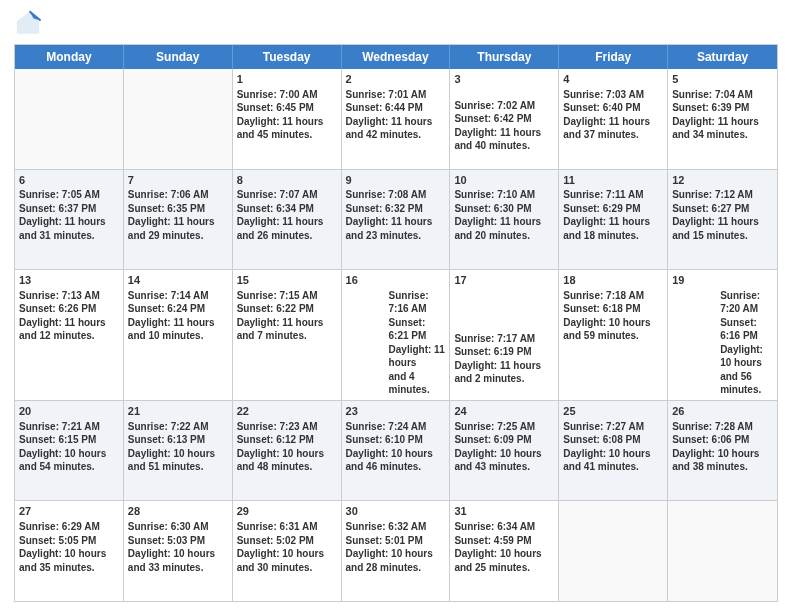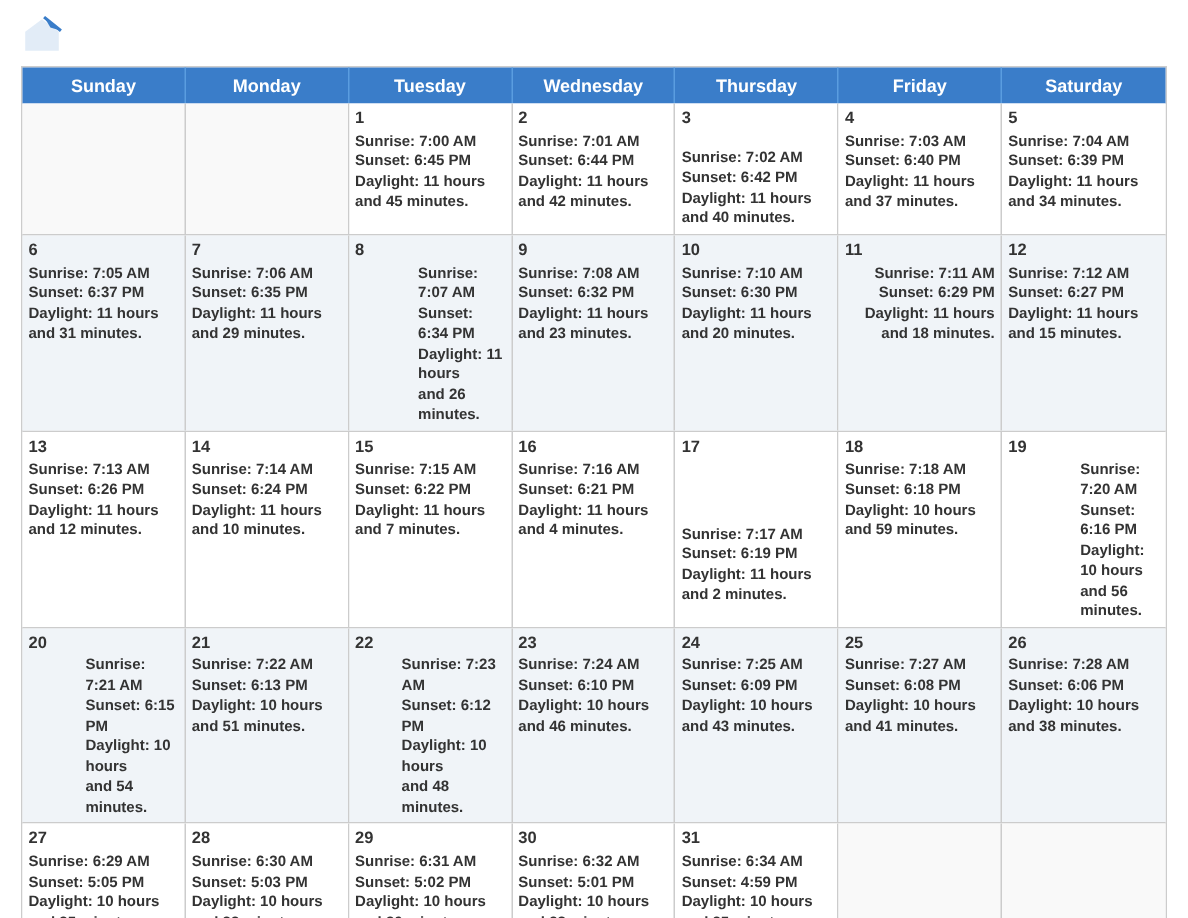--- a/index.html
+++ b/index.html
@@ -130,22 +130,22 @@
       </div>
     </div>
     <div class="title-block">
       <h1></h1>
       <h2></h2>
     </div>
   </div>
 
   <div class="calendar">
     <div class="cal-header-row">
-    <div class="cal-header-cell">Sunday</div>
-        <div class="cal-header-cell">Monday</div>
+    <div class="cal-header-cell">Monday</div>
+        <div class="cal-header-cell">Sunday</div>
         <div class="cal-header-cell">Tuesday</div>
         <div class="cal-header-cell">Wednesday</div>
         <div class="cal-header-cell">Thursday</div>
         <div class="cal-header-cell">Friday</div>
         <div class="cal-header-cell">Saturday</div>
       </div>
     <div class="cal-body">
     <div class="cal-row">
           <div class="cal-cell empty"></div>
           <div class="cal-cell empty"></div>
@@ -195,42 +195,42 @@
           </div>
           <div class="cal-cell alt-row">
             <span class="day-num">7</span>
             <div class="cell-text" style="white-space: pre-line;">Sunrise: 7:06 AM
 Sunset: 6:35 PM
 Daylight: 11 hours
 and 29 minutes.</div>
           </div>
           <div class="cal-cell alt-row">
             <span class="day-num">8</span>
-            <div class="cell-text" style="white-space: pre-line; margin-left: 42px;">Sunrise: 7:07 AM
+            <div class="cell-text" style="white-space: pre-line;">Sunrise: 7:07 AM
 Sunset: 6:34 PM
 Daylight: 11 hours
 and 26 minutes.</div>
           </div>
           <div class="cal-cell alt-row">
             <span class="day-num">9</span>
             <div class="cell-text" style="white-space: pre-line;">Sunrise: 7:08 AM
 Sunset: 6:32 PM
 Daylight: 11 hours
 and 23 minutes.</div>
           </div>
           <div class="cal-cell alt-row">
             <span class="day-num">10</span>
             <div class="cell-text" style="white-space: pre-line;">Sunrise: 7:10 AM
 Sunset: 6:30 PM
 Daylight: 11 hours
 and 20 minutes.</div>
           </div>
           <div class="cal-cell alt-row">
             <span class="day-num">11</span>
-            <div class="cell-text" style="white-space: pre-line; text-align: right;">Sunrise: 7:11 AM
+            <div class="cell-text" style="white-space: pre-line;">Sunrise: 7:11 AM
 Sunset: 6:29 PM
 Daylight: 11 hours
 and 18 minutes.</div>
           </div>
           <div class="cal-cell alt-row">
             <span class="day-num">12</span>
             <div class="cell-text" style="white-space: pre-line;">Sunrise: 7:12 AM
 Sunset: 6:27 PM
 Daylight: 11 hours
 and 15 minutes.</div>
@@ -253,21 +253,21 @@
           </div>
           <div class="cal-cell">
             <span class="day-num">15</span>
             <div class="cell-text" style="white-space: pre-line;">Sunrise: 7:15 AM
 Sunset: 6:22 PM
 Daylight: 11 hours
 and 7 minutes.</div>
           </div>
           <div class="cal-cell">
             <span class="day-num">16</span>
-            <div class="cell-text" style="white-space: pre-line;">Sunrise: 7:16 AM
+            <div class="cell-text" style="white-space: pre-line; margin-left: 43px;">Sunrise: 7:16 AM
 Sunset: 6:21 PM
 Daylight: 11 hours
 and 4 minutes.</div>
           </div>
           <div class="cal-cell">
             <span class="day-num">17</span>
             <div class="cell-text" style="white-space: pre-line; margin-top: 44px;">Sunrise: 7:17 AM
 Sunset: 6:19 PM
 Daylight: 11 hours
 and 2 minutes.</div>
@@ -283,35 +283,35 @@
             <span class="day-num">19</span>
             <div class="cell-text" style="white-space: pre-line; margin-left: 48px;">Sunrise: 7:20 AM
 Sunset: 6:16 PM
 Daylight: 10 hours
 and 56 minutes.</div>
           </div>
         </div>
         <div class="cal-row">
           <div class="cal-cell alt-row">
             <span class="day-num">20</span>
-            <div class="cell-text" style="white-space: pre-line; margin-left: 38px;">Sunrise: 7:21 AM
+            <div class="cell-text" style="white-space: pre-line;">Sunrise: 7:21 AM
 Sunset: 6:15 PM
 Daylight: 10 hours
 and 54 minutes.</div>
           </div>
           <div class="cal-cell alt-row">
             <span class="day-num">21</span>
             <div class="cell-text" style="white-space: pre-line;">Sunrise: 7:22 AM
 Sunset: 6:13 PM
 Daylight: 10 hours
 and 51 minutes.</div>
           </div>
           <div class="cal-cell alt-row">
             <span class="day-num">22</span>
-            <div class="cell-text" style="white-space: pre-line; margin-left: 31px;">Sunrise: 7:23 AM
+            <div class="cell-text" style="white-space: pre-line;">Sunrise: 7:23 AM
 Sunset: 6:12 PM
 Daylight: 10 hours
 and 48 minutes.</div>
           </div>
           <div class="cal-cell alt-row">
             <span class="day-num">23</span>
             <div class="cell-text" style="white-space: pre-line;">Sunrise: 7:24 AM
 Sunset: 6:10 PM
 Daylight: 10 hours
 and 46 minutes.</div>

